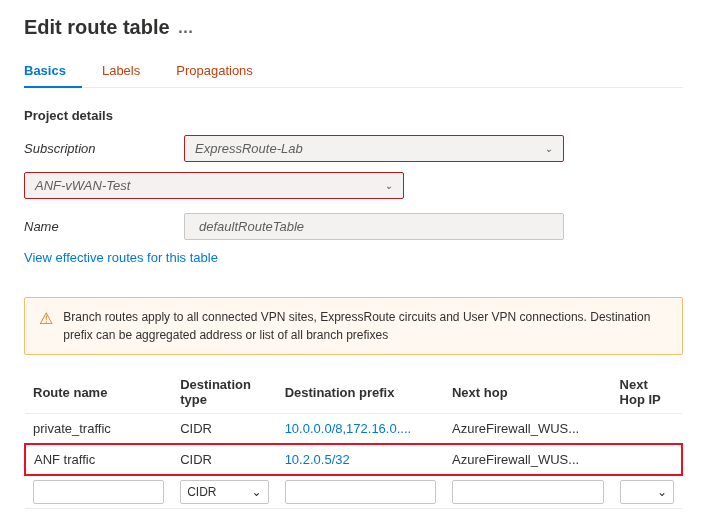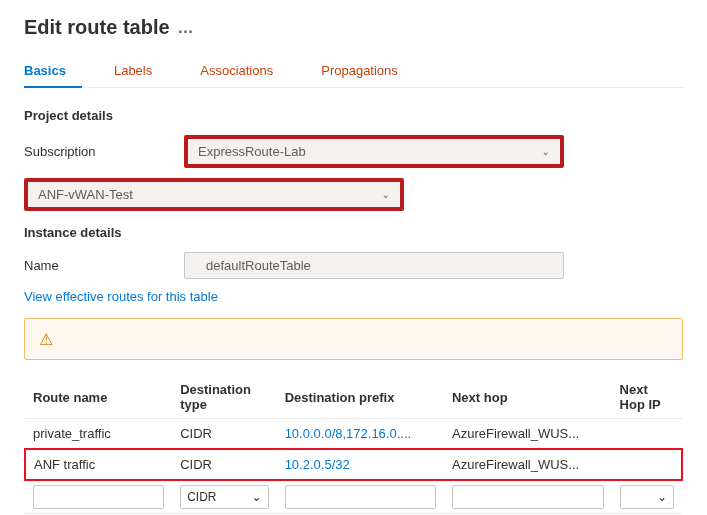--- a/index.html
+++ b/index.html
@@ -21,21 +21,21 @@
       gap: 8px;
       margin-bottom: 16px;
     }
     .more-icon {
       font-size: 16px;
       color: #605e5c;
       cursor: pointer;
     }
     .tabs {
       display: flex;
-      gap: 16px;
+      gap: 4px;
       border-bottom: 1px solid #edebe9;
       margin-bottom: 20px;
     }
     .tab {
       padding: 8px 16px;
       cursor: pointer;
       font-size: 13px;
       color: #c2410c;
       border-bottom: 2px solid transparent;
       margin-bottom: -1px;
@@ -51,20 +51,21 @@
     .section-title {
       font-weight: 600;
       font-size: 13px;
       margin-bottom: 12px;
       color: #323130;
     }
     .form-row {
       display: flex;
       align-items: center;
       margin-bottom: 10px;
+      font-style: italic;
     }
     .form-label {
       width: 160px;
       font-size: 13px;
       color: #323130;
       flex-shrink: 0;
     }
     .form-label.indented {
       padding-left: 16px;
     }
@@ -77,49 +78,49 @@
       border-bottom: 1px solid #a19f9d;
       margin-right: 6px;
       vertical-align: middle;
       margin-bottom: 2px;
     }
     .select-field {
       flex: 1;
       max-width: 380px;
       display: flex;
       align-items: center;
-      border: 4px solid #b91c1c;
+      border: 1px solid #b91c1c;
       border-radius: 2px;
       background: #f3f2f1;
       padding: 5px 10px;
       font-size: 13px;
       color: #605e5c;
       justify-content: space-between;
       gap: 8px;
     }
     .select-field .chevron {
       color: #605e5c;
       font-size: 10px;
     }
     .text-field {
       flex: 1;
       max-width: 380px;
       border: 1px solid #c8c6c4;
       border-radius: 2px;
       background: #f3f2f1;
-      padding: 5px 21px;
+      padding: 5px 14px;
       font-size: 13px;
       color: #605e5c;
     }
     .link {
       color: #0078d4;
       font-size: 13px;
       cursor: pointer;
       text-decoration: none;
-      margin-bottom: 2px;
+      margin-bottom: 20px;
       display: inline-block;
       text-align: right;
     }
     .alert-box {
       background: #fff8f0;
       border: 1px solid #f3be6a;
       border-radius: 2px;
       padding: 10px 14px;
       margin-bottom: 16px;
       display: flex;
@@ -198,21 +199,20 @@
 <div>
   <div class="page-title">
     <span>Edit route table</span>
     <span class="more-icon">…</span>
   </div>
 </div>
 
 <div class="tabs">
   <div class="tab active">Basics</div>
   <div class="tab">Labels</div>
-  <div class="tab">Associations</div>
   <div class="tab">Propagations</div>
 </div>
 
 <div>
   <div class="section-title">Project details</div>
 
   <div class="form-row">
     <div class="form-label">Subscription</div>
     <div class="select-field">
       <span>ExpressRoute-Lab</span>
@@ -222,34 +222,34 @@
 
   <div class="form-row">
     <div class="select-field">
       <span>ANF-vWAN-Test</span>
       <span class="chevron">⌄</span>
     </div>
   </div>
 </div>
 
 <div style="margin-top:14px;">
-  <div class="section-title">Instance details</div>
 
   <div class="form-row">
     <div class="form-label">Name</div>
     <div class="text-field">defaultRouteTable</div>
   </div>
 </div>
 
 <div style="margin-top:10px; margin-bottom:12px;">
   <a class="link">View effective routes for this table</a>
 </div>
 
 <div class="alert-box">
   <span class="alert-icon">⚠</span>
+  <span class="alert-text">Branch routes apply to all connected VPN sites, ExpressRoute circuits and User VPN connections. Destination prefix can be aggregated address or list of all branch prefixes</span>
 </div>
 
 <table class="routes-table">
   <thead>
     <tr>
       <th>Route name</th>
       <th>Destination type</th>
       <th>Destination prefix</th>
       <th>Next hop</th>
       <th>Next Hop IP</th>

